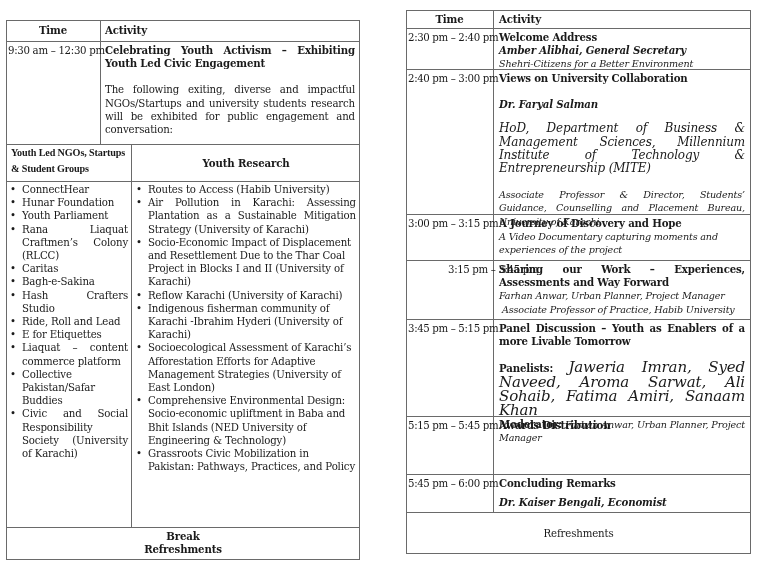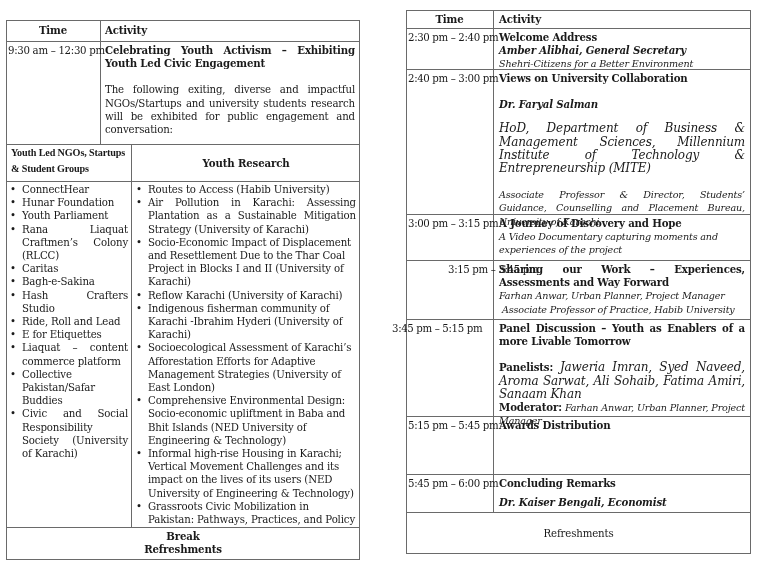--- a/index.html
+++ b/index.html
@@ -64,21 +64,20 @@
 
 <div class="txt" style="left:133px; top:183px; width:223px;">
   <ul class="bul">
     <li>Routes to Access (Habib University)</li>
     <li class="just">Air Pollution in Karachi: Assessing Plantation as a Sustainable Mitigation Strategy (University of Karachi)</li>
     <li>Socio-Economic Impact of Displacement and Resettlement Due to the Thar Coal Project in Blocks I and II (University of Karachi)</li>
     <li>Reflow Karachi (University of Karachi)</li>
     <li>Indigenous fisherman community of Karachi -Ibrahim Hyderi (University of Karachi)</li>
     <li>Socioecological Assessment of Karachi’s Afforestation Efforts for Adaptive Management Strategies (University of East London)</li>
     <li>Comprehensive Environmental Design: Socio-economic upliftment in Baba and Bhit Islands (NED University of Engineering &amp; Technology)</li>
-    <li>Informal high-rise Housing in Karachi; Vertical Movement Challenges and its impact on the lives of its users (NED University of Engineering &amp; Technology)</li>
     <li>Grassroots Civic Mobilization in Pakistan: Pathways, Practices, and Policy</li>
   </ul>
 </div>
 
 <div class="txt b center" style="left:6px; top:530px; width:354px;">Break</div>
 <div class="txt b center" style="left:6px; top:543px; width:354px;">Refreshments</div>
 
 <div class="tbl" style="left:406px; top:10px; width:345px; height:544px;"></div>
 <div class="line-h" style="left:406px; top:28px; width:345px;"></div>
 <div class="line-h" style="left:406px; top:69px; width:345px;"></div>
@@ -116,27 +115,27 @@
   <p class="para i" style="font-size:9.6px;">A Video Documentary capturing moments and experiences of the project</p>
 </div>
 
 <div class="txt" style="left:408px; top:263px; width:85px; white-space:nowrap; letter-spacing:-0.35px;padding-left:40px;">3:15 pm – 3:45 pm</div>
 <div class="txt" style="left:499px; top:263px; width:246px;">
   <p class="para b just">Sharing our Work – Experiences, Assessments and Way Forward</p>
   <p class="para i" style="font-size:9.6px;">Farhan Anwar, Urban Planner, Project Manager</p>
   <p class="para i" style="font-size:9.6px; padding-left:3px;">Associate Professor of Practice, Habib University</p>
 </div>
 
-<div class="txt" style="left:392px; top:322px; width:64px; white-space:nowrap; letter-spacing:-0.35px;">3:45 pm – 5:15 pm</div>
+<div class="txt" style="left:408px; top:322px; width:64px; white-space:nowrap; letter-spacing:-0.35px;">3:45 pm – 5:15 pm</div>
 <div class="txt" style="left:499px; top:322px; width:246px;">
   <p class="para b just">Panel Discussion – Youth as Enablers of a more Livable Tomorrow</p>
   <div class="gap"></div>
   <p class="para just">
     <span class="b">Panelists:</span>
-    <span class="i" style="font-size:12px;">Jaweria Imran, Syed Naveed, Aroma Sarwat, Ali Sohaib, Fatima Amiri, Sanaam Khan</span>
+    <span class="i" style="font-size:15px;">Jaweria Imran, Syed Naveed, Aroma Sarwat, Ali Sohaib, Fatima Amiri, Sanaam Khan</span>
   </p>
   <p class="para just">
     <span class="b">Moderator:</span>
     <span class="i" style="font-size:9.6px;">Farhan Anwar, Urban Planner, Project Manager</span>
   </p>
 </div>
 
 <div class="txt" style="left:408px; top:419px; width:85px; white-space:nowrap; letter-spacing:-0.35px;">5:15 pm – 5:45 pm</div>
 <div class="txt" style="left:499px; top:419px; width:246px;">
   <p class="para b">Awards Distribution</p>

